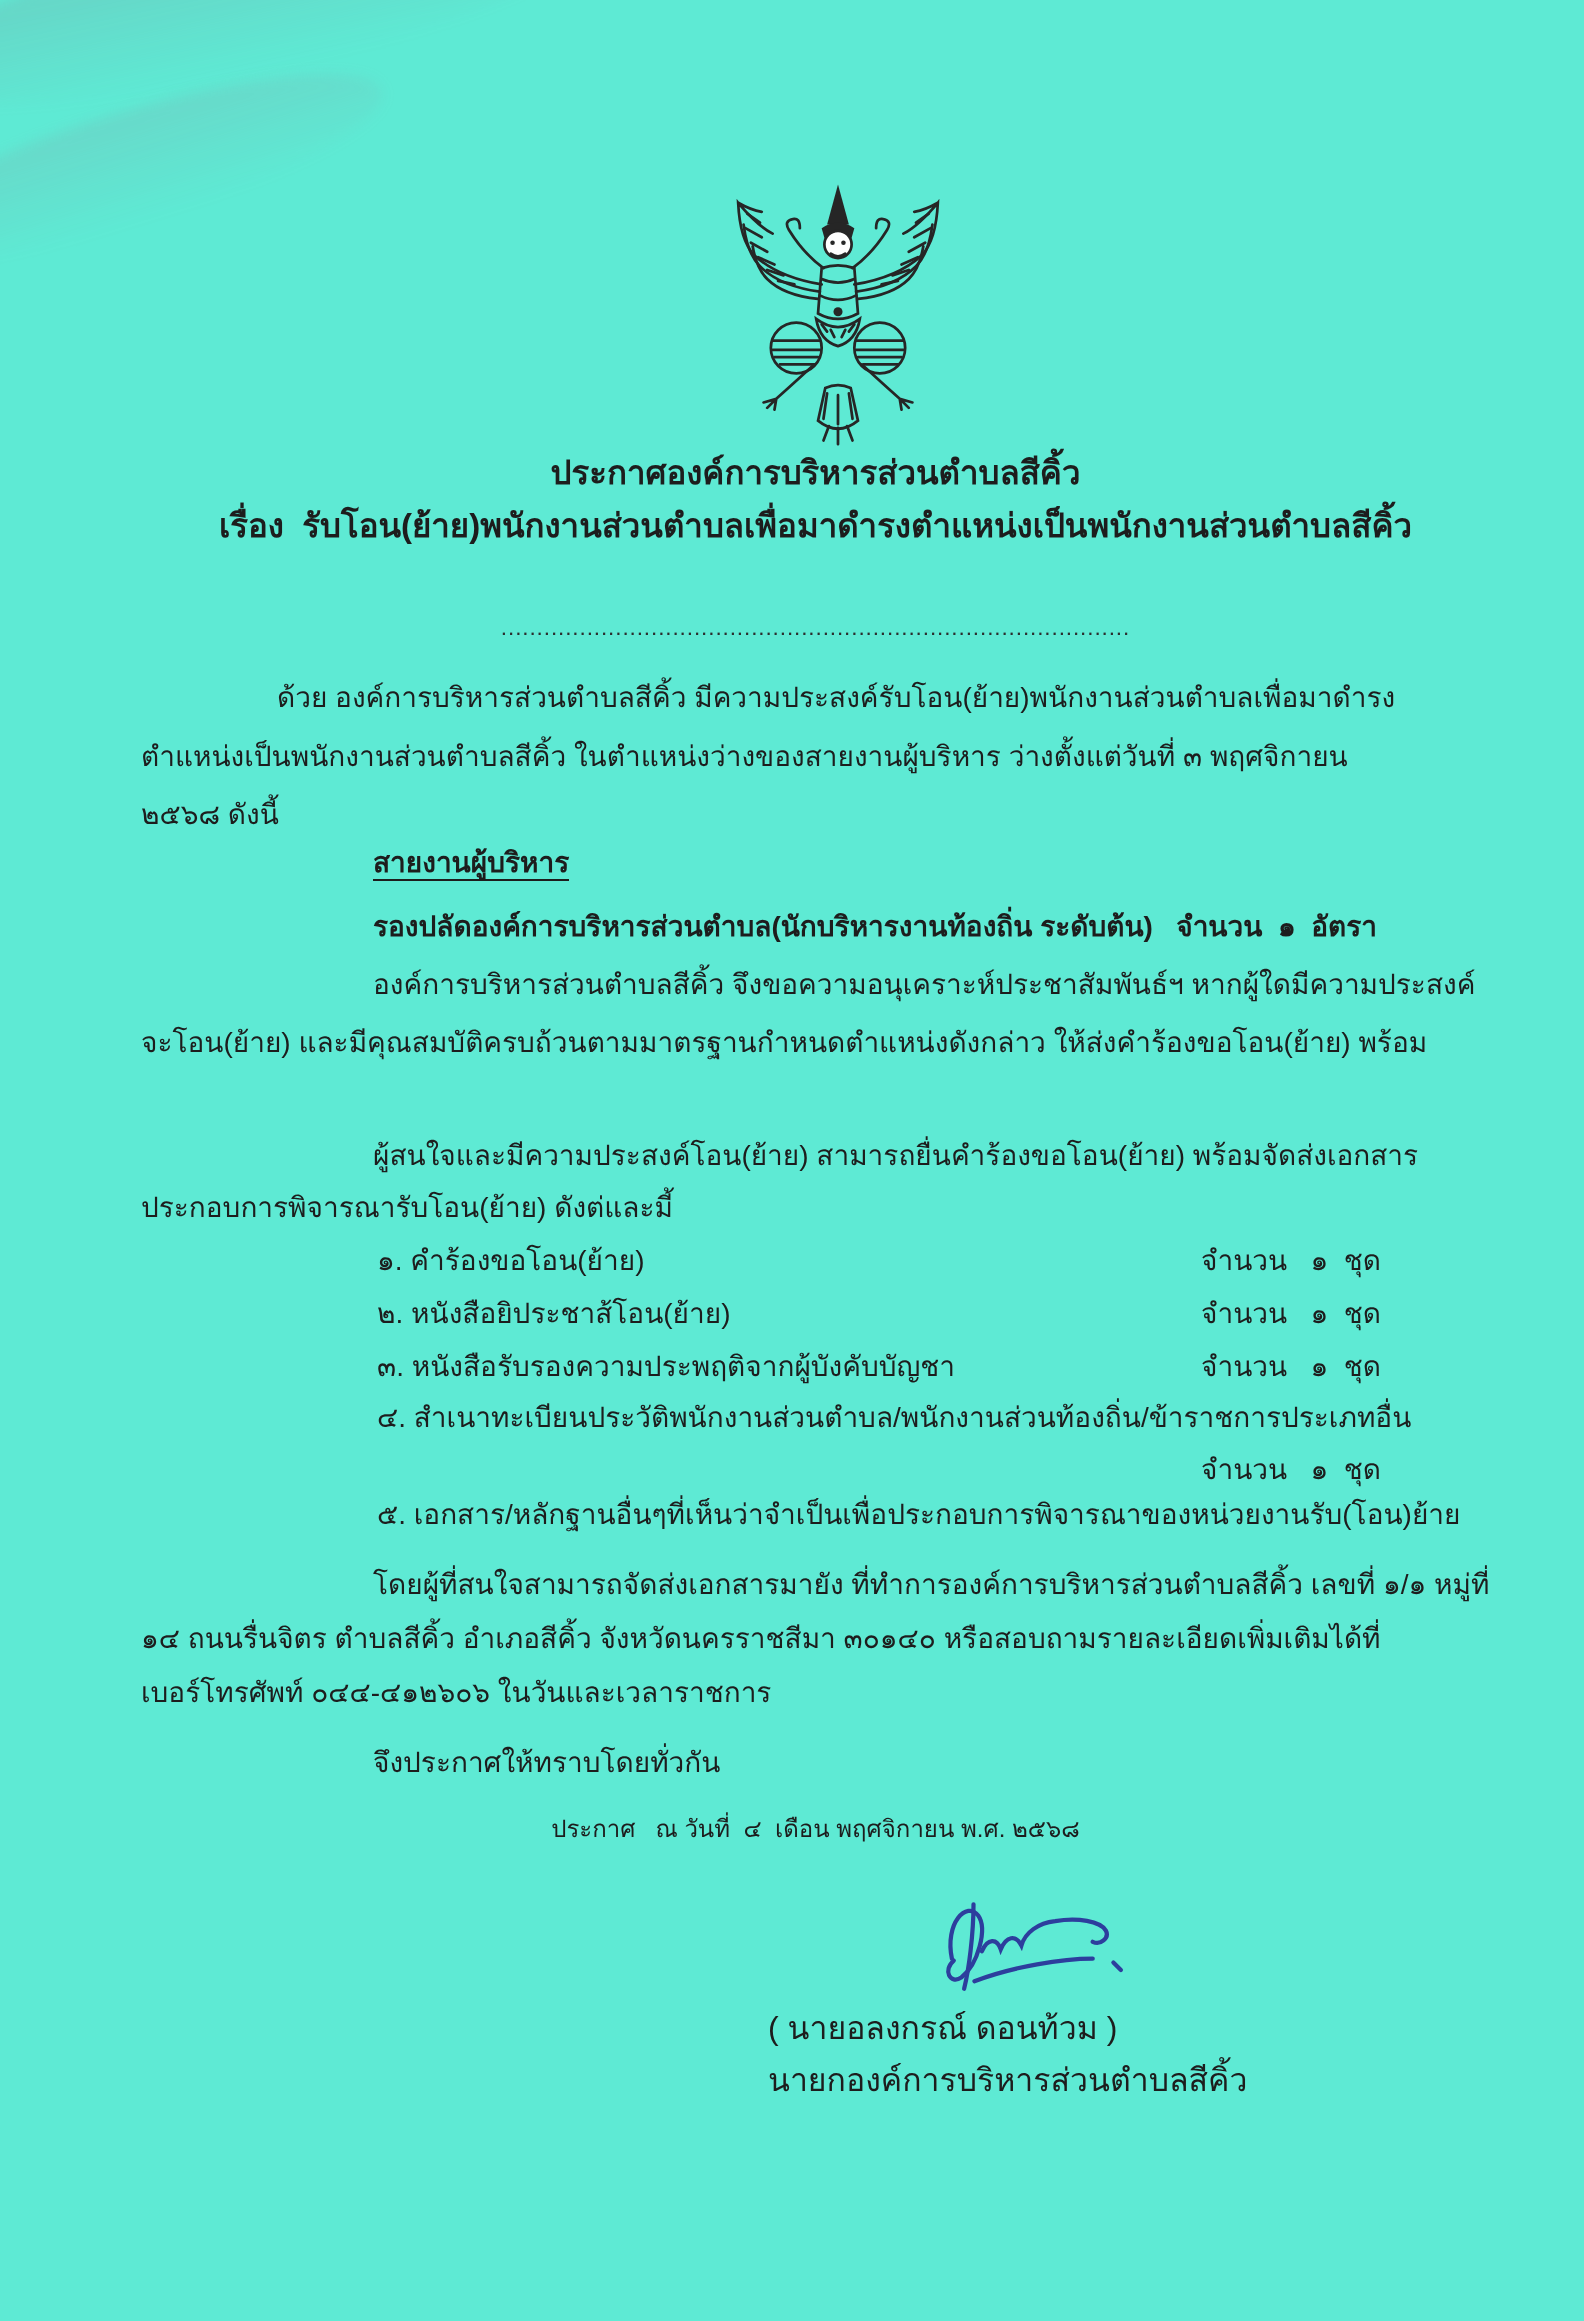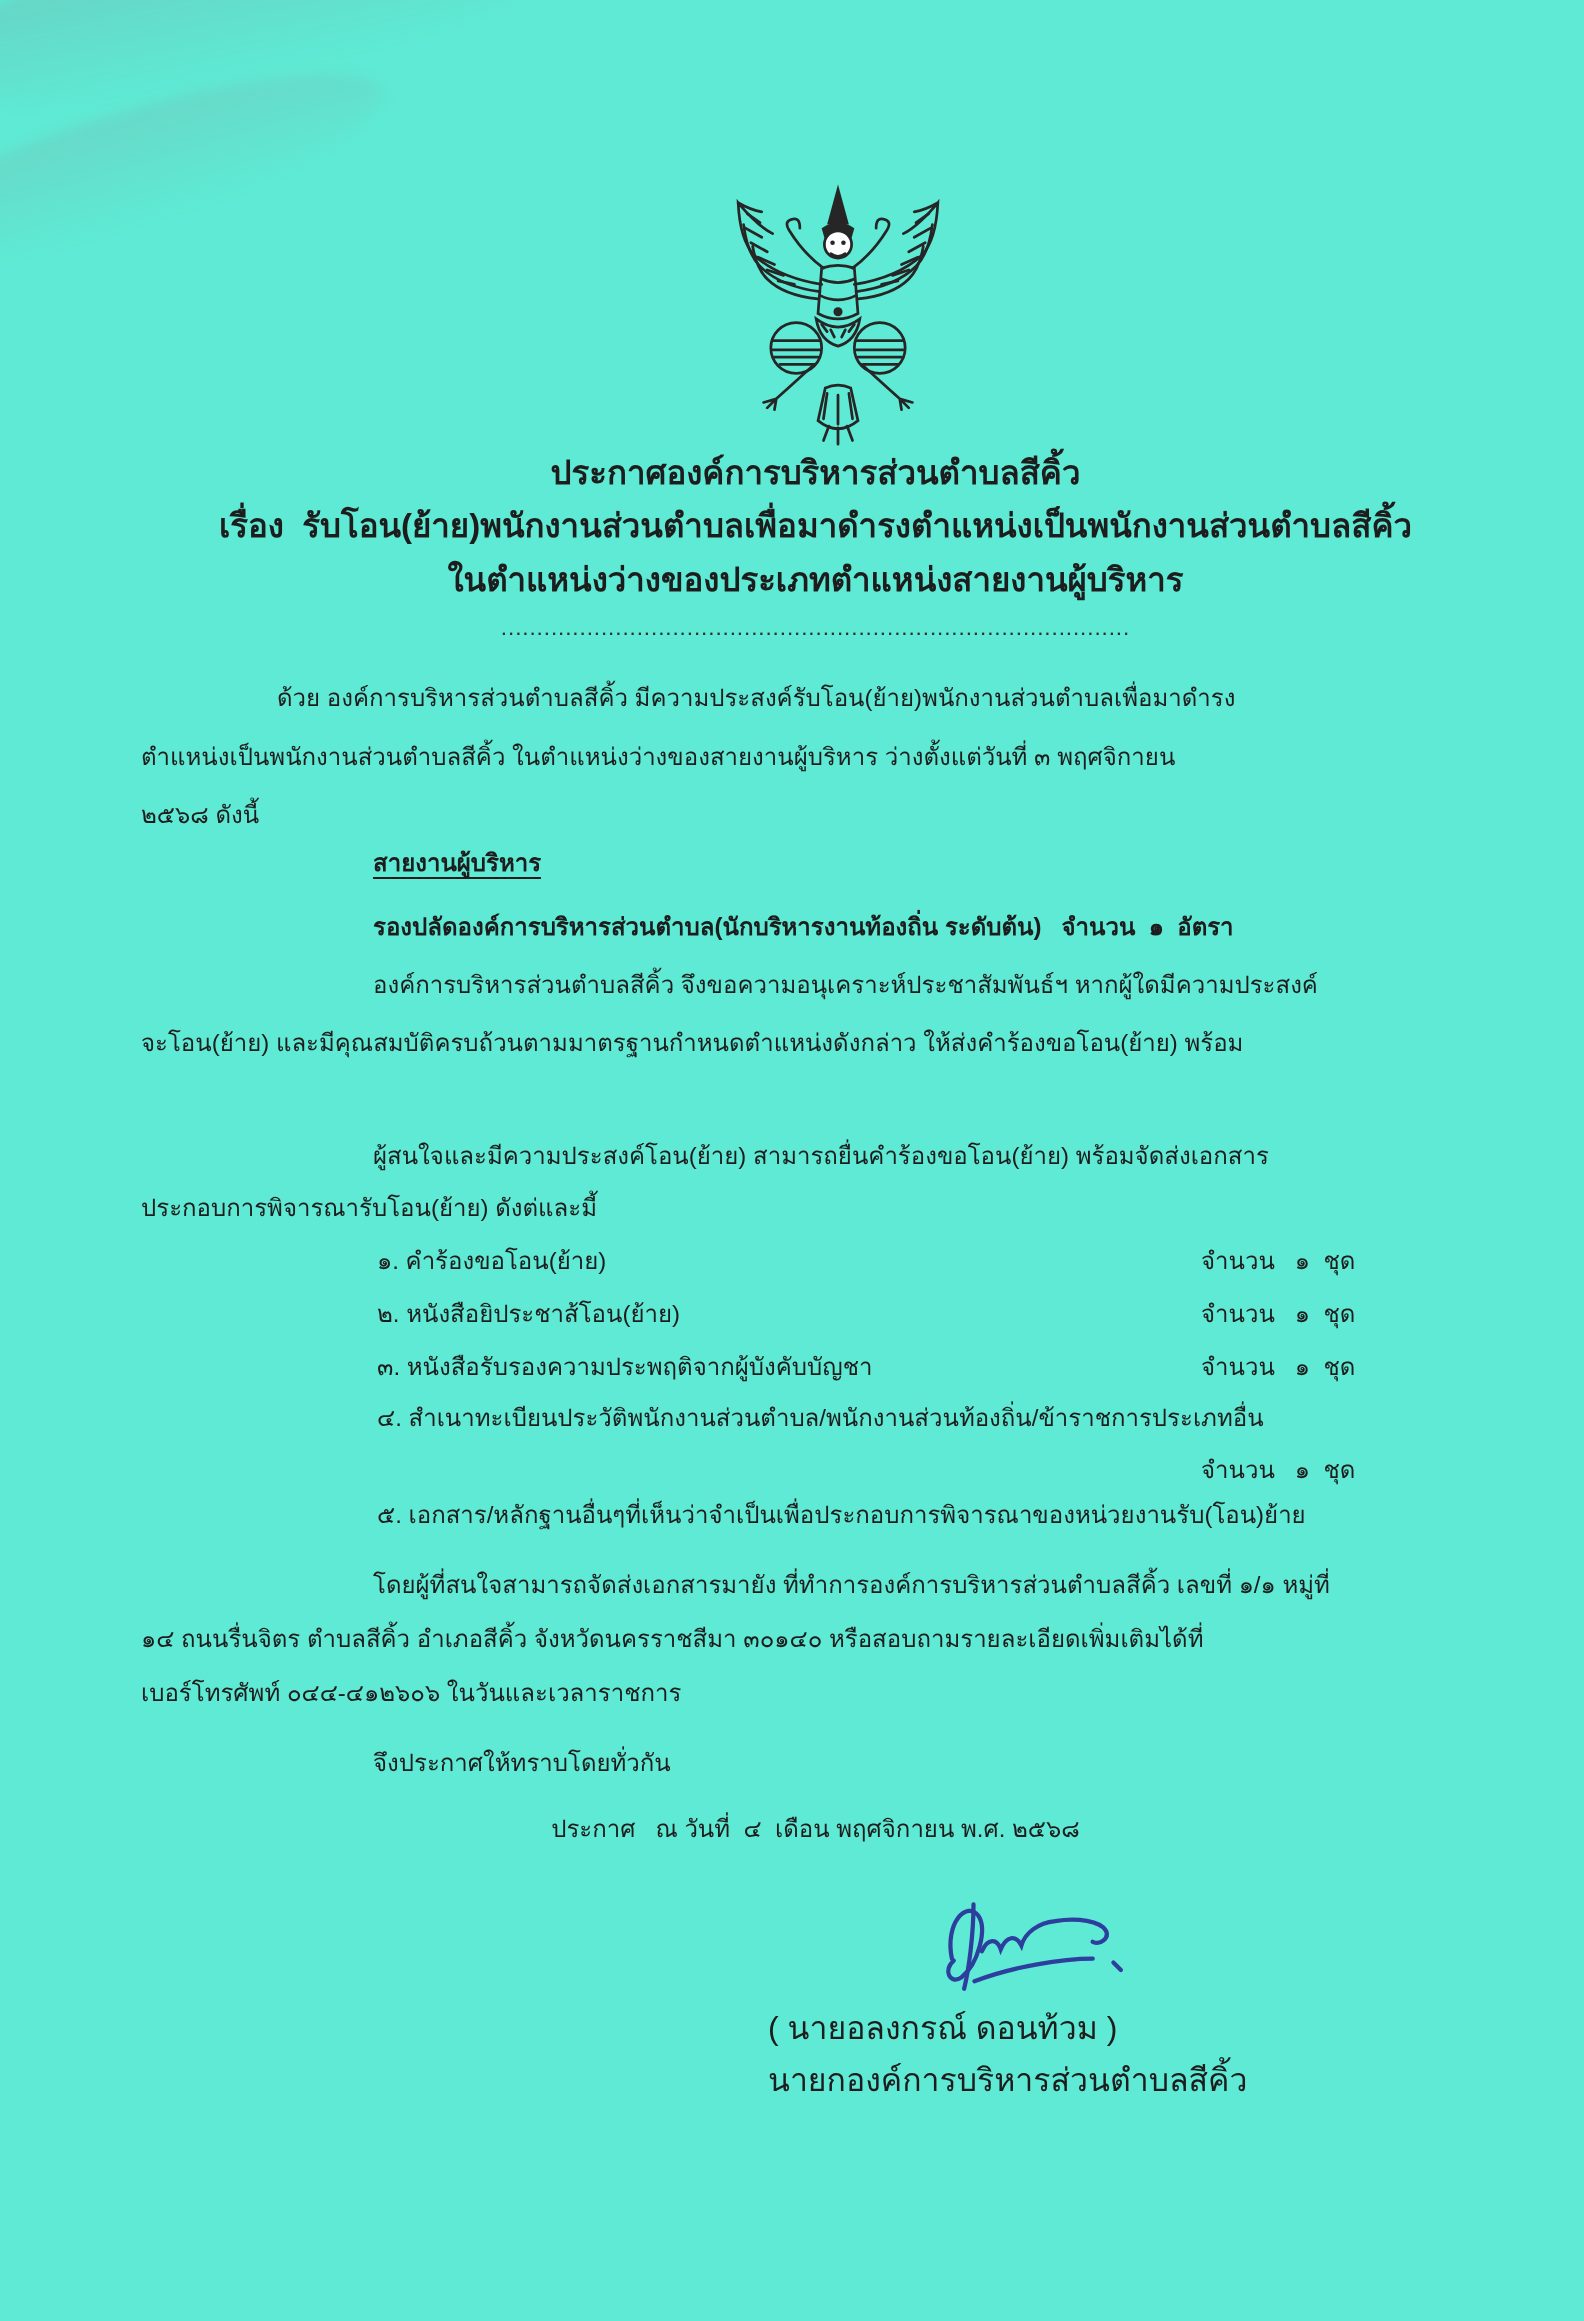--- a/index.html
+++ b/index.html
@@ -9,21 +9,21 @@
     height: 2322px;
     background: #5eead4;
     overflow: hidden;
     font-family: "Liberation Sans", "DejaVu Sans", sans-serif;
     color: #1d1d1d;
     padding-left: 44px;
   }
   .line {
     position: absolute;
     white-space: pre;
-    font-size: 24px;
+    font-size: 28px;
     line-height: 43px;
     color: #1d1d1d;
   }
   .bold { font-weight: 700; }
   .center-band {
     position: absolute;
     left: 141px;
     width: 1349px;
     text-align: center;
     white-space: pre;
@@ -112,21 +112,20 @@
     <path d="M104 206 Q80 228 62 244 M62 244 l-14 4 M62 244 l-10 10 M62 244 l-2 12"></path>
     <path d="M156 206 Q180 228 198 244 M198 244 l14 4 M198 244 l10 10 M198 244 l2 12"></path>
 
     <path d="M116 232 Q130 226 144 232 L152 268 Q130 286 108 268 Z"></path>
     <path d="M118 238 L114 266 M130 240 L130 272 M142 238 L146 266"></path>
     <path d="M130 276 L130 294 M120 274 L114 290 M140 274 L146 290"></path>
   </svg>
 
   <div class="center-band bold" style="top:450px">ประกาศองค์การบริหารส่วนตำบลสีคิ้ว</div>
   <div class="center-band bold" style="top:503px">เรื่อง  รับโอน(ย้าย)พนักงานส่วนตำบลเพื่อมาดำรงตำแหน่งเป็นพนักงานส่วนตำบลสีคิ้ว</div>
-  <div class="center-band bold" style="top:557px">ในตำแหน่งว่างของประเภทตำแหน่งสายงานผู้บริหาร</div>
   <div class="center-band dots" style="top:605px">........................................................................................</div>
 
   <div class="line" style="left:277px; top:676px">ด้วย องค์การบริหารส่วนตำบลสีคิ้ว มีความประสงค์รับโอน(ย้าย)พนักงานส่วนตำบลเพื่อมาดำรง</div>
   <div class="line" style="left:141px; top:735px">ตำแหน่งเป็นพนักงานส่วนตำบลสีคิ้ว ในตำแหน่งว่างของสายงานผู้บริหาร ว่างตั้งแต่วันที่ ๓ พฤศจิกายน</div>
   <div class="line" style="left:141px; top:793px">๒๕๖๘ ดังนี้</div>
 
   <div class="line bold" style="left:373px; top:841px"><span class="underlined">สายงานผู้บริหาร</span></div>
   <div class="line bold" style="left:373px; top:905px">รองปลัดองค์การบริหารส่วนตำบล(นักบริหารงานท้องถิ่น ระดับต้น)   จำนวน  ๑  อัตรา</div>
 
   <div class="line" style="left:373px; top:963px">องค์การบริหารส่วนตำบลสีคิ้ว จึงขอความอนุเคราะห์ประชาสัมพันธ์ฯ หากผู้ใดมีความประสงค์</div>

